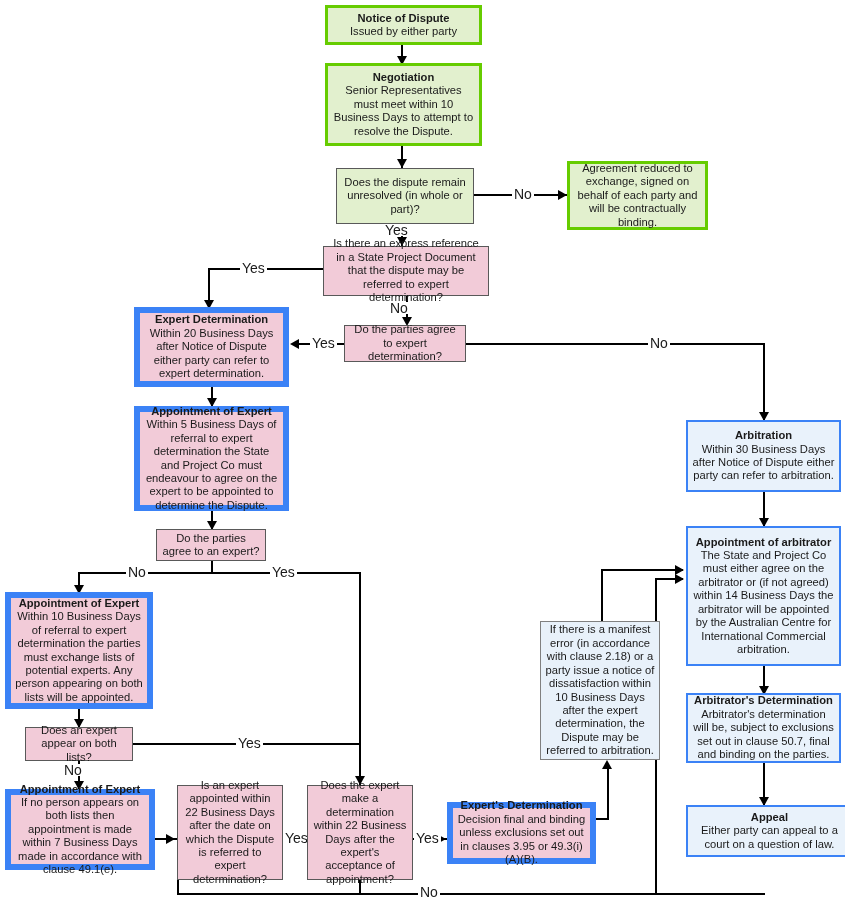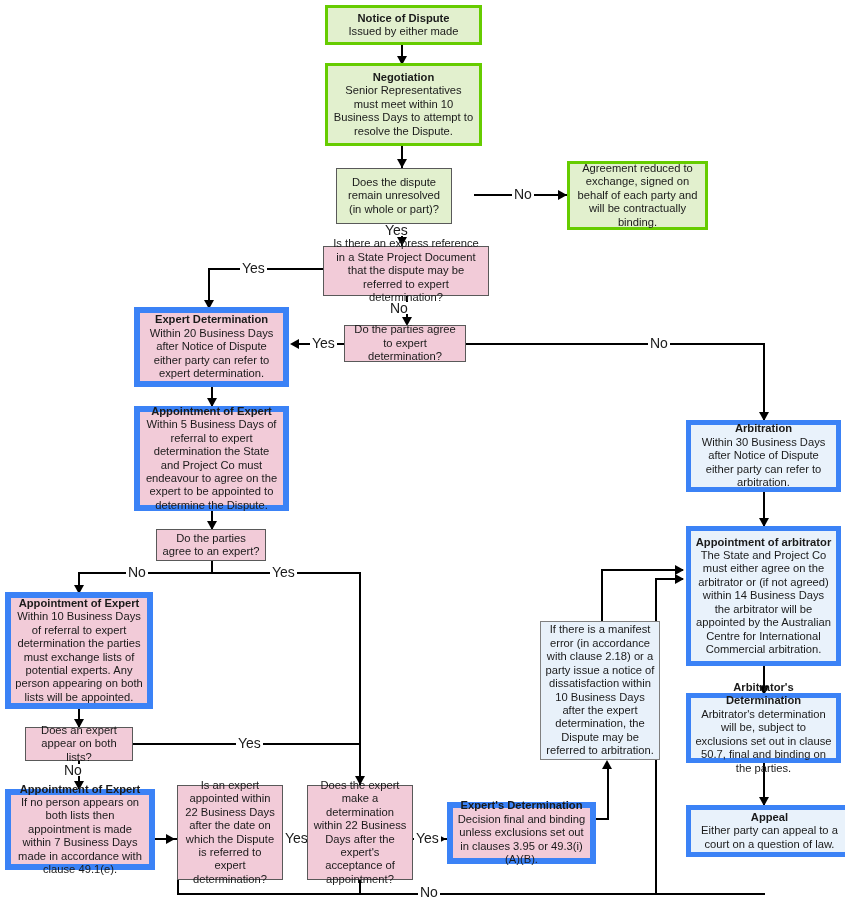--- a/index.html
+++ b/index.html
@@ -48,21 +48,21 @@
   .proc-red {
     background: #f2cbd8;
     border: 6px solid #3b82f6;
   }
   .dec-red {
     background: #f2cbd8;
     border: 1px solid #595959;
   }
   .proc-blue {
     background: #e9f2fb;
-    border: 5px solid #3b82f6;
+    border: 2px solid #3b82f6;
   }
   .note-blue {
     background: #e8f1fa;
     border: 1px solid #808080;
   }
 
   
   .ln {
     position: absolute;
     background: #000000;
@@ -200,29 +200,29 @@
   <div class="arrow ar-down" style="left:759px; top:518px;"></div>
 
   <div class="ln lv" style="left:763px; top:666px; height:27px;"></div>
   <div class="arrow ar-down" style="left:759px; top:686px;"></div>
 
   <div class="ln lv" style="left:763px; top:763px; height:42px;"></div>
   <div class="arrow ar-down" style="left:759px; top:797px;"></div>
 
   <div class="node proc-green" style="left:325px; top:5px; width:157px; height:40px;">
     <span class="ttl">Notice of Dispute</span>
-    <span class="bdy">Issued by either made</span>
+    <span class="bdy">Issued by either party</span>
   </div>
 
   <div class="node proc-green" style="left:325px; top:63px; width:157px; height:83px;">
     <span class="ttl">Negotiation</span>
     <span class="bdy">Senior Representatives must meet within 10 Business Days to attempt to resolve the Dispute.</span>
   </div>
 
-  <div class="node dec-green" style="left:336px; top:168px; width:116px; height:56px;">
+  <div class="node dec-green" style="left:336px; top:168px; width:138px; height:56px;">
     <span class="bdy">Does the dispute remain unresolved (in whole or part)?</span>
   </div>
 
   <div class="node proc-green" style="left:567px; top:161px; width:141px; height:69px;">
     <span class="bdy">Agreement reduced to exchange, signed on behalf of each party and will be contractually binding.</span>
   </div>
 
   <div class="node dec-red" style="left:323px; top:246px; width:166px; height:50px;">
     <span class="bdy">Is there an express reference in a State Project Document that the dispute may be referred to expert determination?</span>
   </div>

